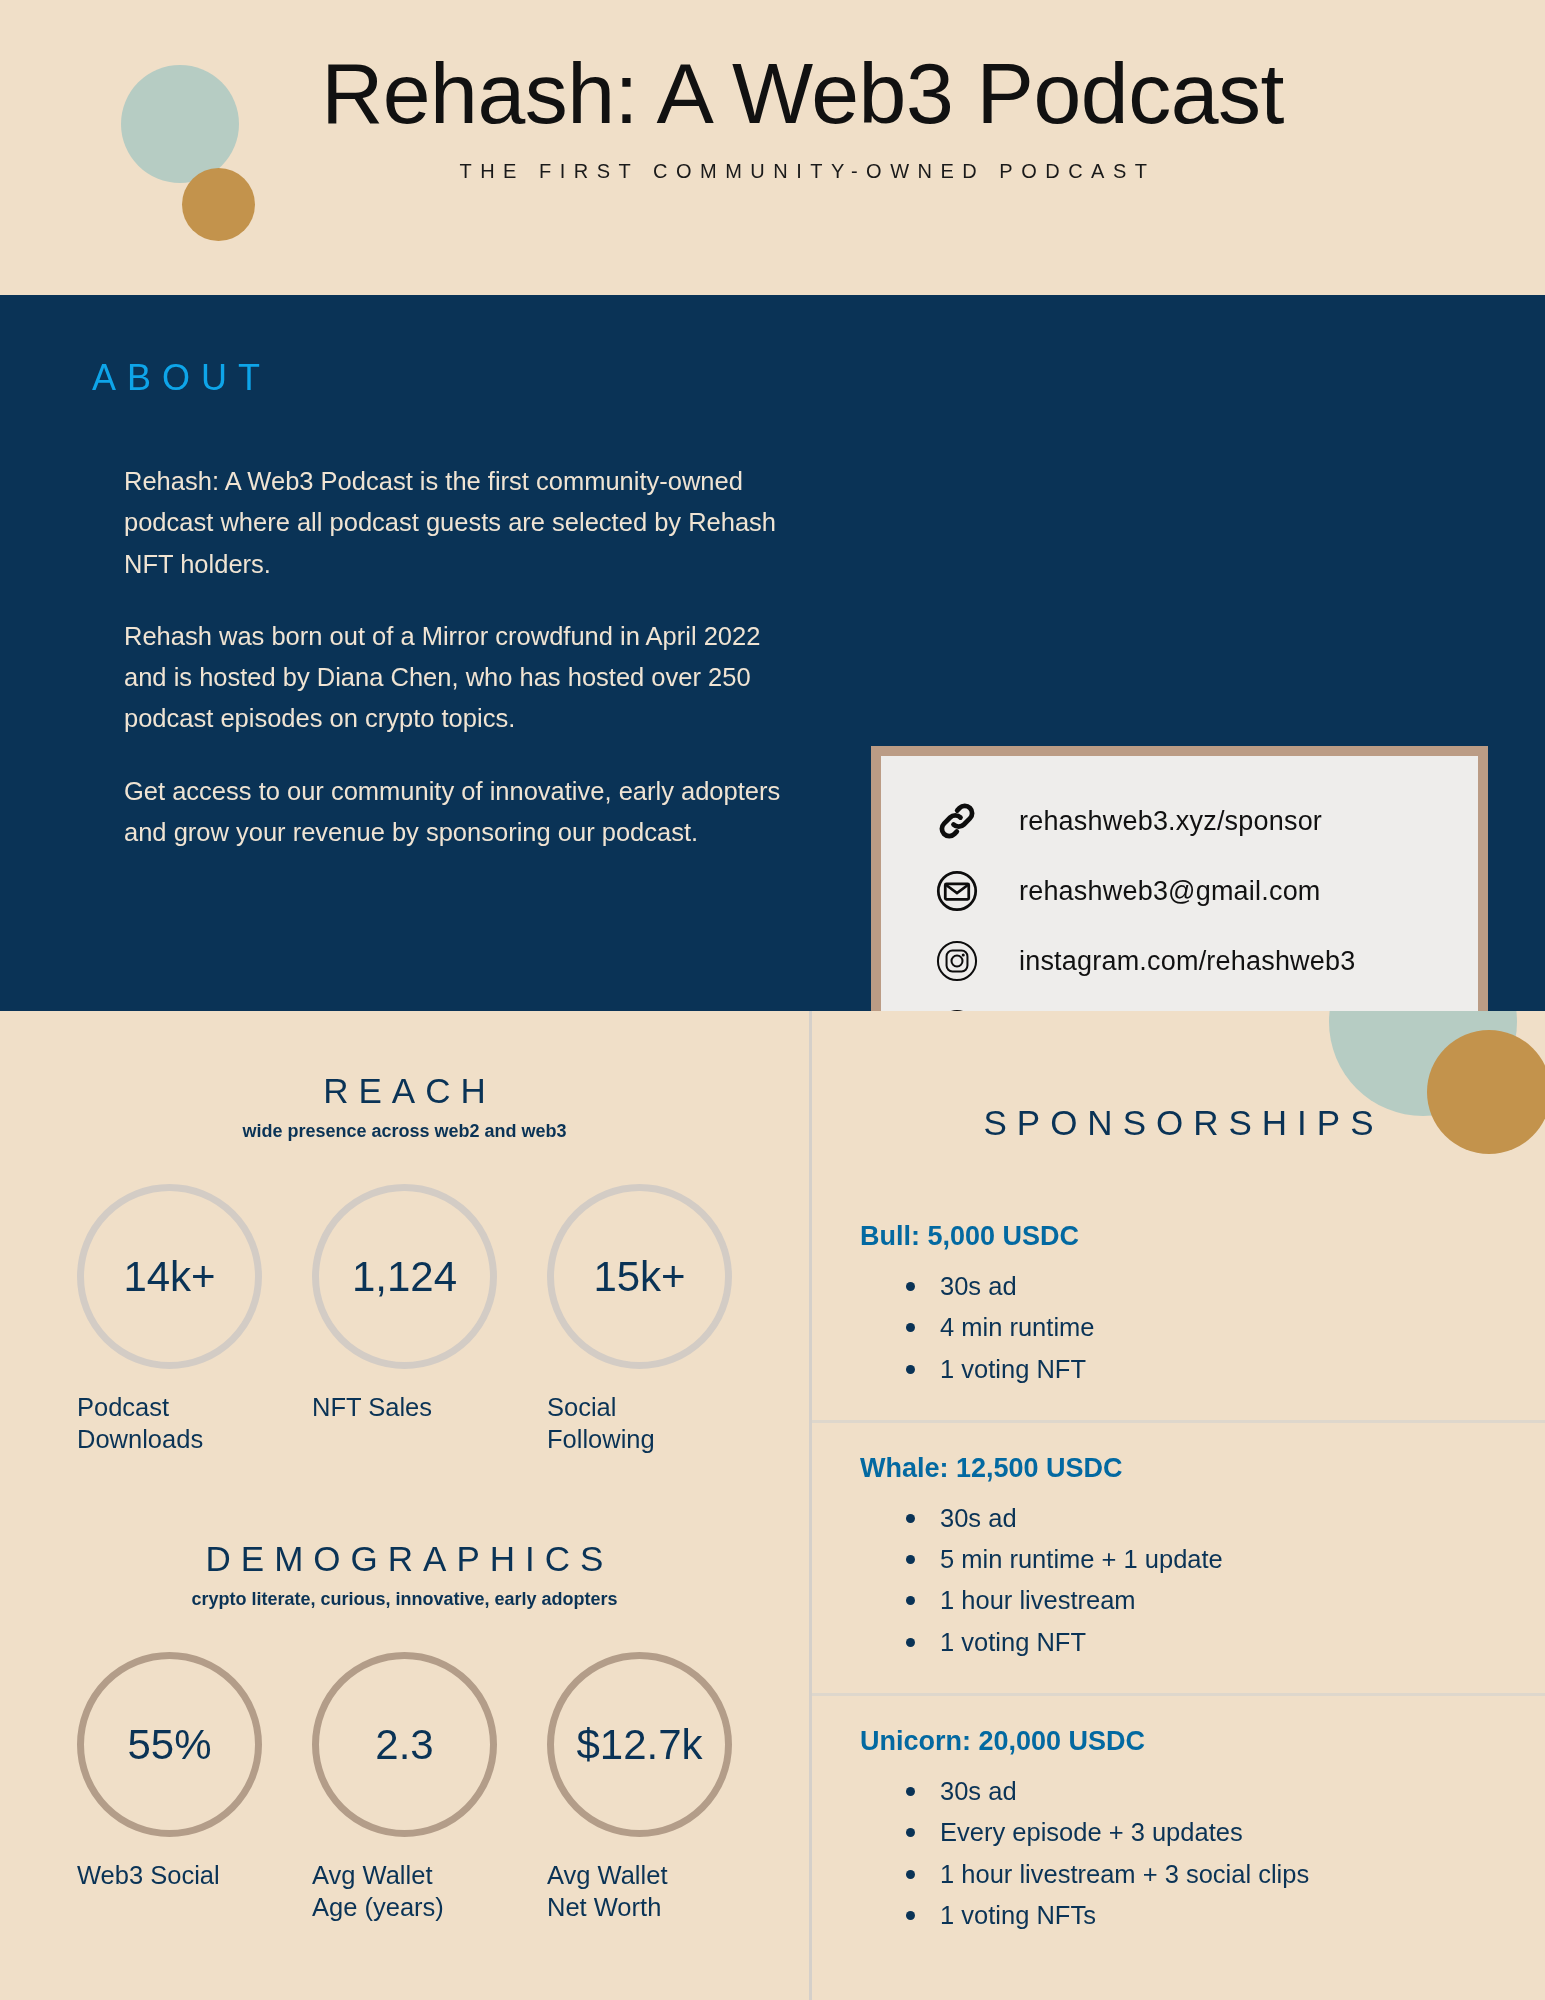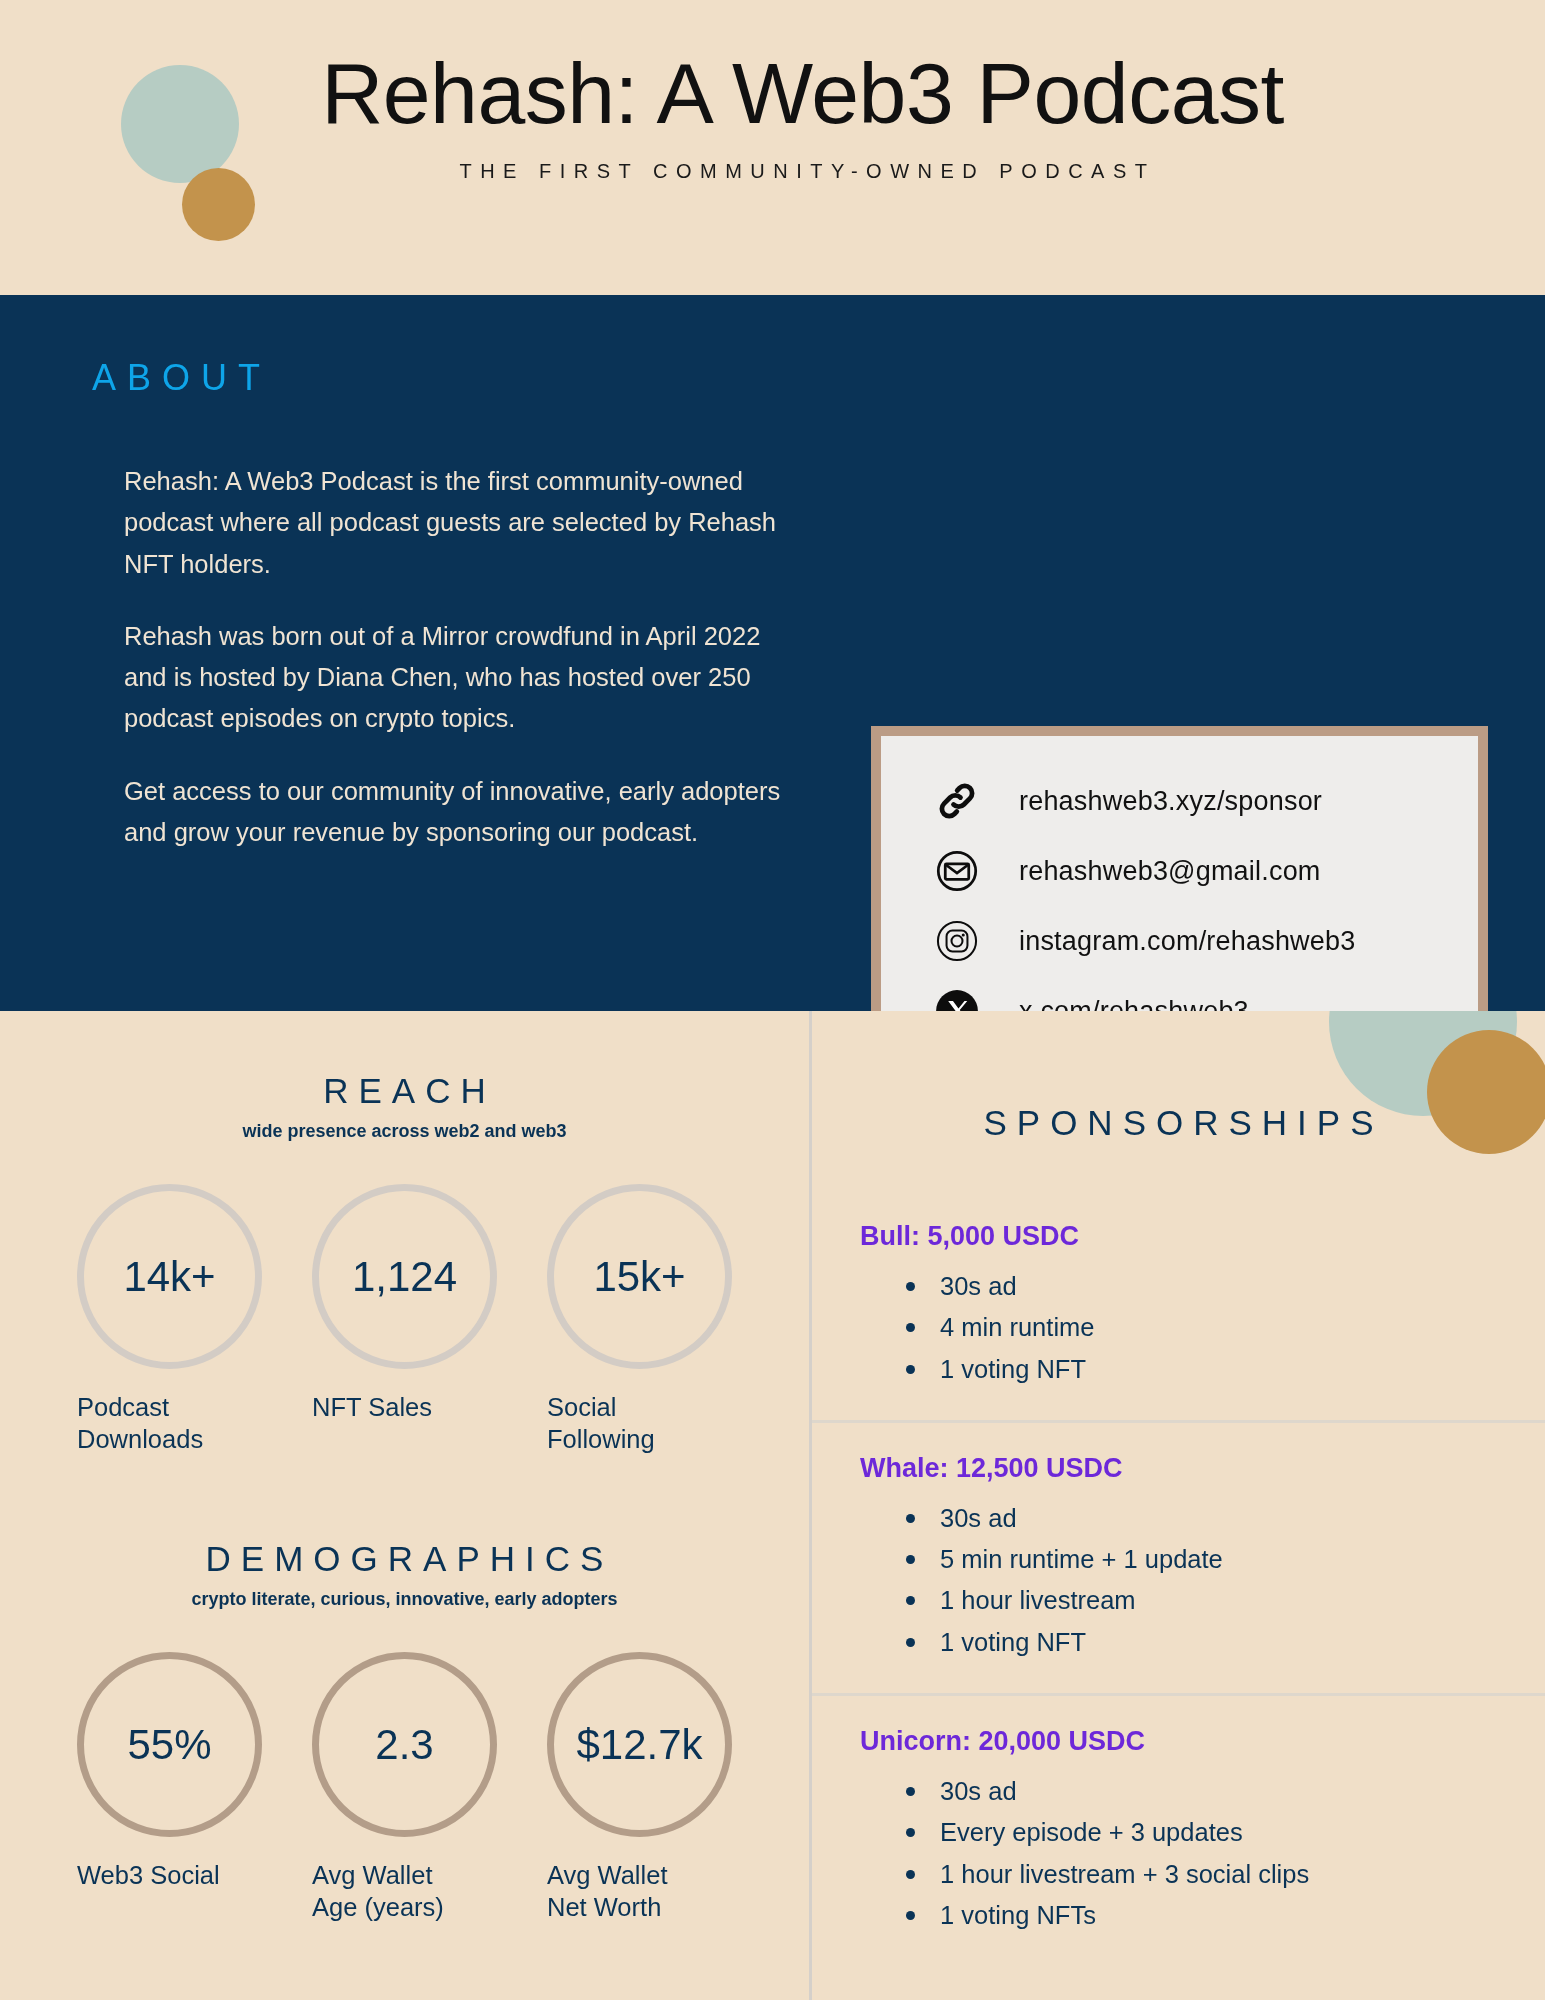--- a/index.html
+++ b/index.html
@@ -84,21 +84,21 @@
     line-height: 1.62;
     margin-bottom: 31px;
     font-weight: 300;
   }
   .about-p:last-child { margin-bottom: 16px; }
 
   
   .contact-card {
     position: absolute;
     left: 871px;
-    top: 431px;
+    top: 451px;
     width: 617px;
     background: #eeedeb;
     border: 10px solid #bb9c85;
     padding: 30px 0 30px 0;
   }
   .contact-row {
     display: flex;
     align-items: center;
     height: 70px;
     padding-left: 52px;
@@ -207,21 +207,21 @@
   
   .sponsor-list { margin-top: 48px; }
   .tier {
     padding: 0 0 0 48px;
   }
   .tier + .tier { border-top: 3px solid #ded7cc; }
   .tier-inner { padding: 30px 0 30px 0; }
   .tier-title {
     font-size: 27px;
     font-weight: bold;
-    color: #6d28d9;
+    color: #0369a1;
     margin-bottom: 14px;
   }
   .tier-items {
     list-style: none;
     padding-left: 46px;
   }
   .tier-items li {
     font-size: 25.5px;
     color: #0a3356;
     font-weight: 300;

